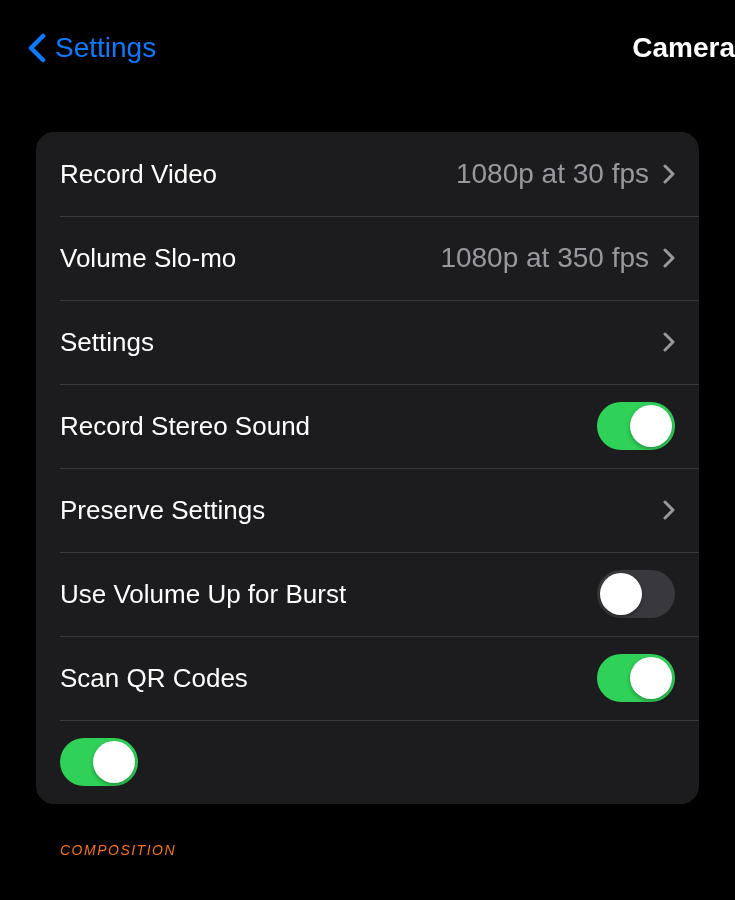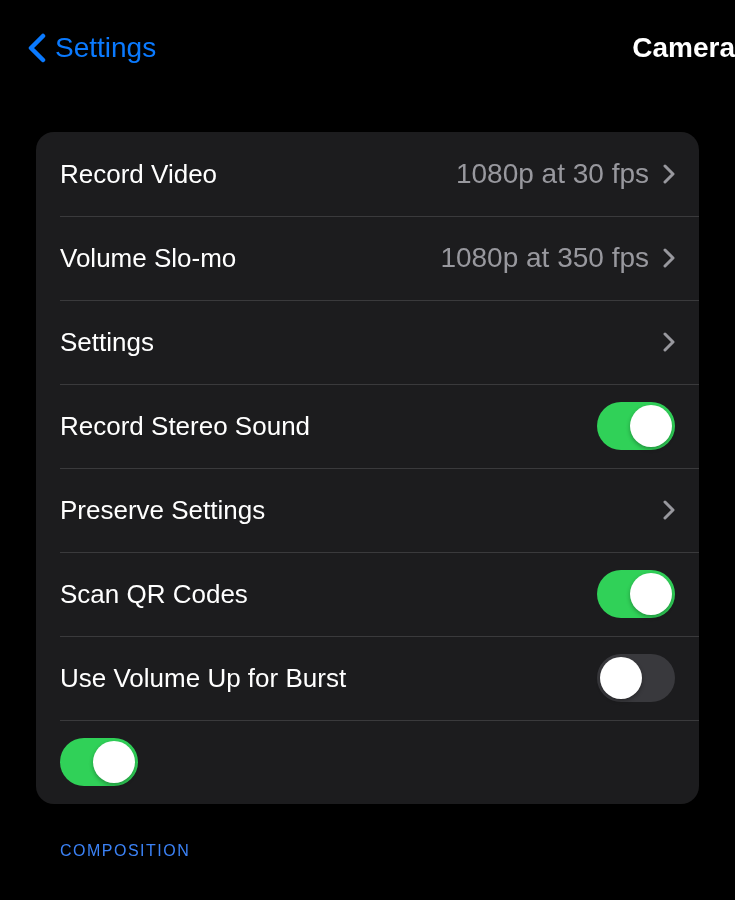--- a/index.html
+++ b/index.html
@@ -121,24 +121,25 @@
       top: 3px;
       left: 3px;
       box-shadow: 0 2px 4px rgba(0,0,0,0.3);
     }
     .toggle.on .toggle-knob {
       left: auto;
       right: 3px;
     }
     .section-header {
       padding: 38px 24px 0 24px;
-      font-size: 16px;
+      font-size: 14px;
       letter-spacing: 1.5px;
-      color: #3b82f6;
+      color: #f97316;
       text-transform: uppercase;
+      font-style: italic;
     }
   </style>
 </head>
 <body>
 
 <div class="nav-bar">
   <div class="back-button">
     <span class="back-chevron">
       <svg viewBox="0 0 12 20" fill="none">
         <path d="M10 2 L2 10 L10 18" stroke="#0a7aff" stroke-width="3" stroke-linecap="round" stroke-linejoin="round"></path>
@@ -199,34 +200,34 @@
       <div class="row-right">
         <span class="chevron-right">
           <svg viewBox="0 0 12 20" fill="none">
               <path d="M2 2 L10 10 L2 18" stroke="#98989e" stroke-width="3" stroke-linecap="round" stroke-linejoin="round"></path>
             </svg>
         </span>
       </div>
     </div>
 
     <div class="row">
+      <span class="row-label">Use Volume Up for Burst</span>
+      <div class="toggle">
+        <div class="toggle-knob"></div>
+      </div>
+    </div>
+
+    <div class="row">
       <span class="row-label">Scan QR Codes</span>
       <div class="toggle on">
         <div class="toggle-knob"></div>
       </div>
     </div>
 
     <div class="row">
-      <span class="row-label">Use Volume Up for Burst</span>
-      <div class="toggle">
-        <div class="toggle-knob"></div>
-      </div>
-    </div>
-
-    <div class="row">
       <div class="toggle on">
         <div class="toggle-knob"></div>
       </div>
     </div>
 
   </div>
 
   <div class="section-header">COMPOSITION</div>
 </div>
 

